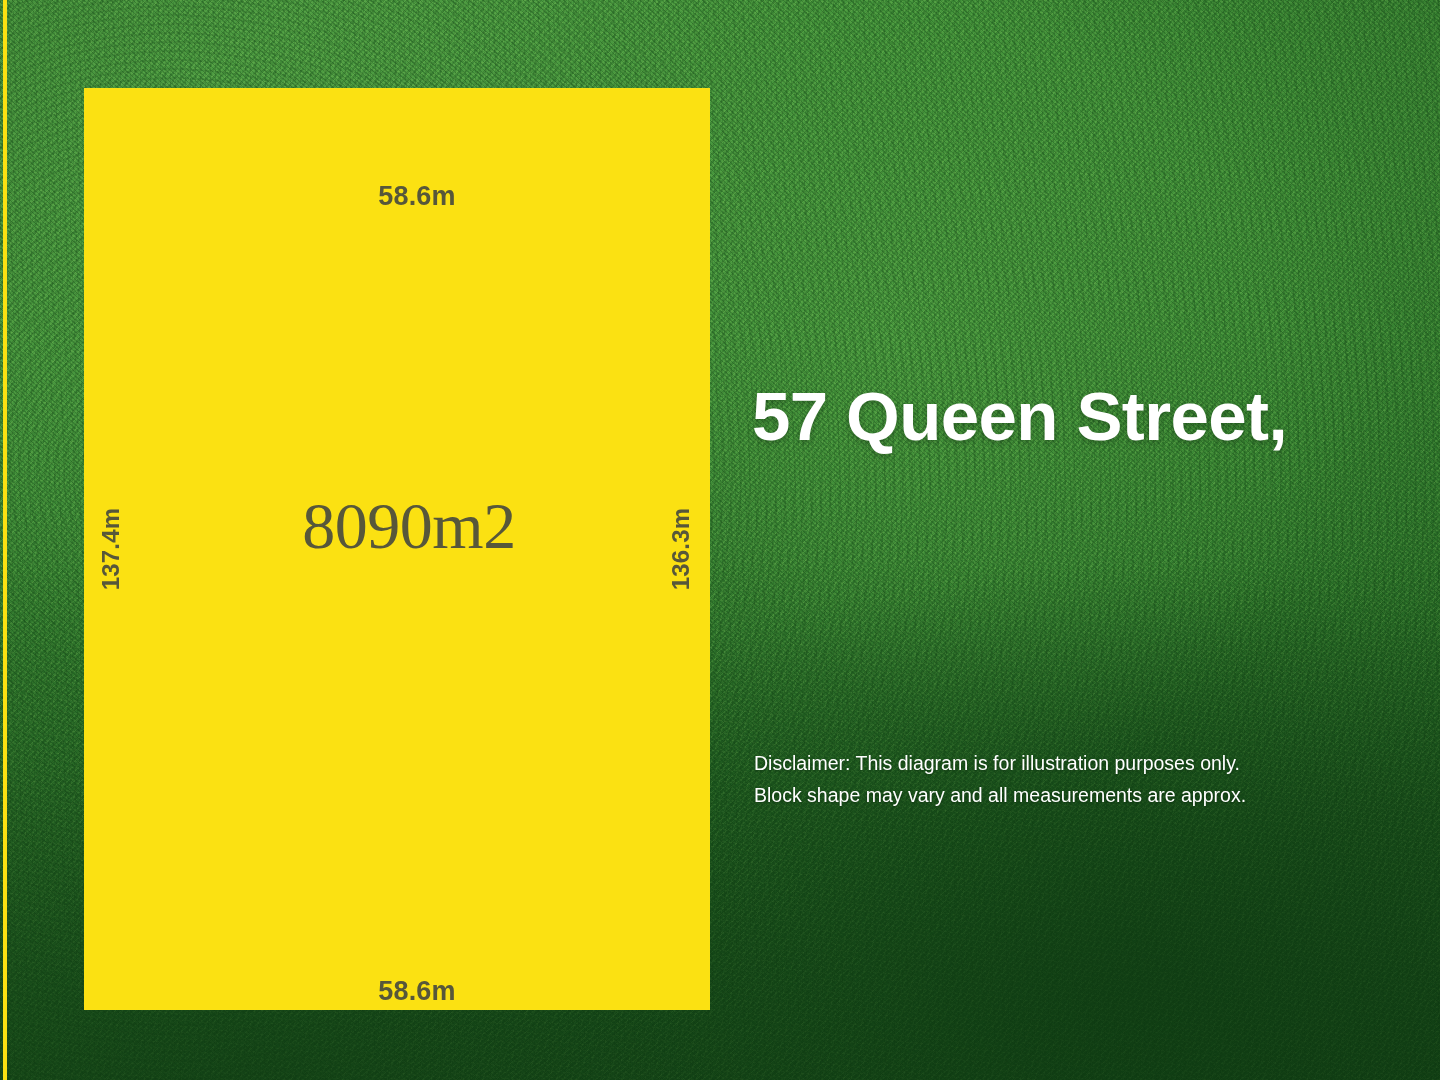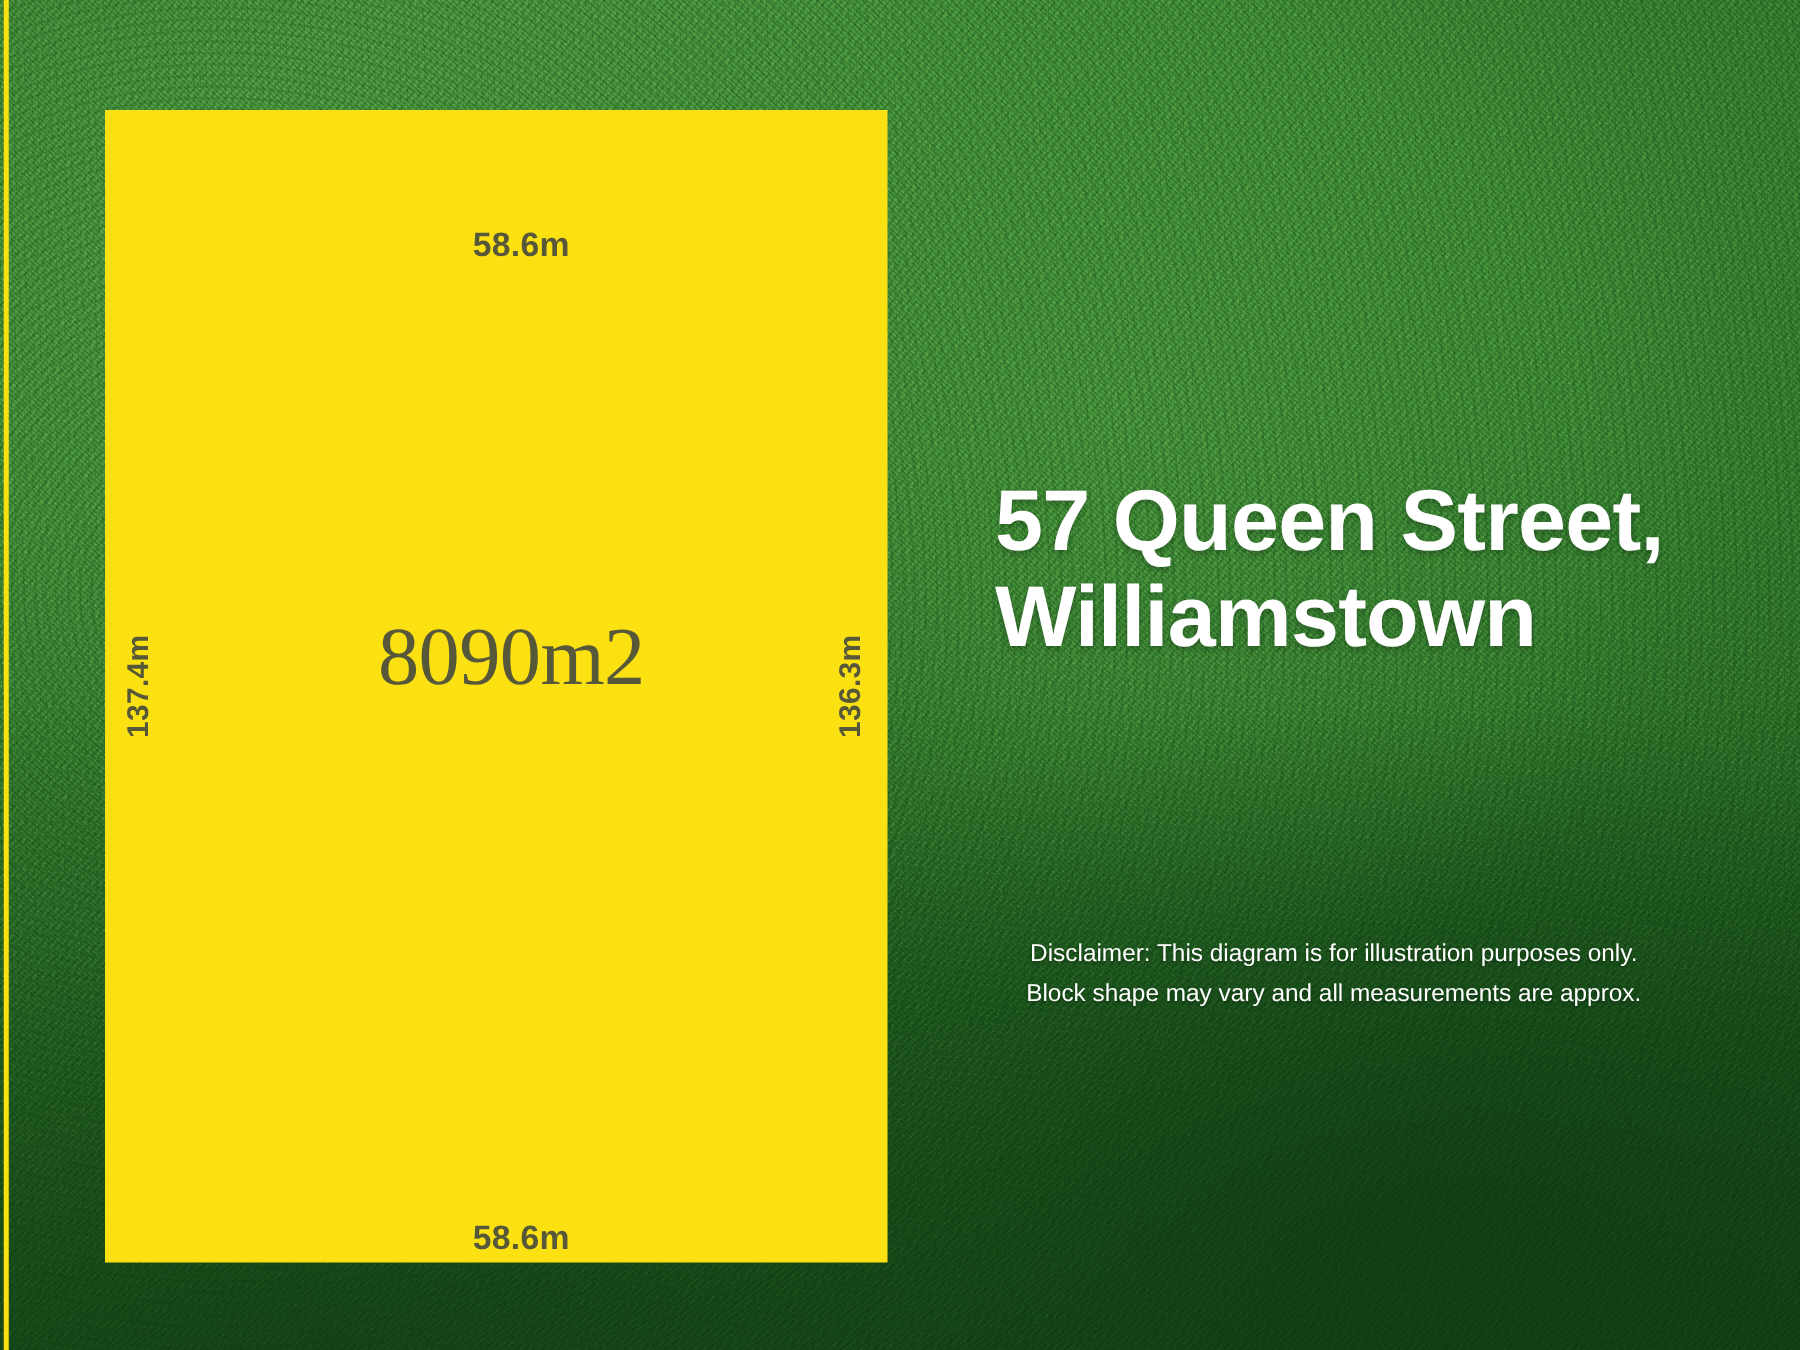--- a/index.html
+++ b/index.html
@@ -151,32 +151,31 @@
     position: absolute;
     left: 2px;
     top: 378px;
     width: 620px;
     color: #ffffff;
     font-size: 69px;
     font-weight: 700;
     line-height: 1.12;
     letter-spacing: -0.6px;
     text-shadow: 0 2px 6px rgba(0,0,0,.28);
-    margin-left: 44px;
   }
   .panel-disclaimer {
     position: absolute;
-    left: 17px;
+    left: 4px;
     top: 748px;
     width: 600px;
     color: #ffffff;
     font-size: 19.5px;
     font-weight: 400;
     line-height: 1.62;
-    text-align: center;
+    text-align: left;
     text-shadow: 0 1px 3px rgba(0,0,0,.35);
   }
   .panel-disclaimer span { display: block; }
 </style>
 </head>
 <body>
 
 <div id="stage">
 
   <div class="grass-base"></div>
@@ -198,21 +197,20 @@
     <div class="block-area-wrap">
       <div class="block-area-value">8090m2</div>
     </div>
 
     <div class="block-label-bottom">58.6m</div>
   </div>
 
   <div class="panel">
     <div class="panel-title" style="color: rgb(255, 255, 255);">
       <div>57 Queen Street,</div>
-      <div>Williamstown</div>
     </div>
 
     <div class="panel-disclaimer" style="color: rgb(255, 255, 255);">
       <span>Disclaimer: This diagram is for illustration purposes only.</span>
       <span>Block shape may vary and all measurements are approx.</span>
     </div>
   </div>
 
 </div>
 

